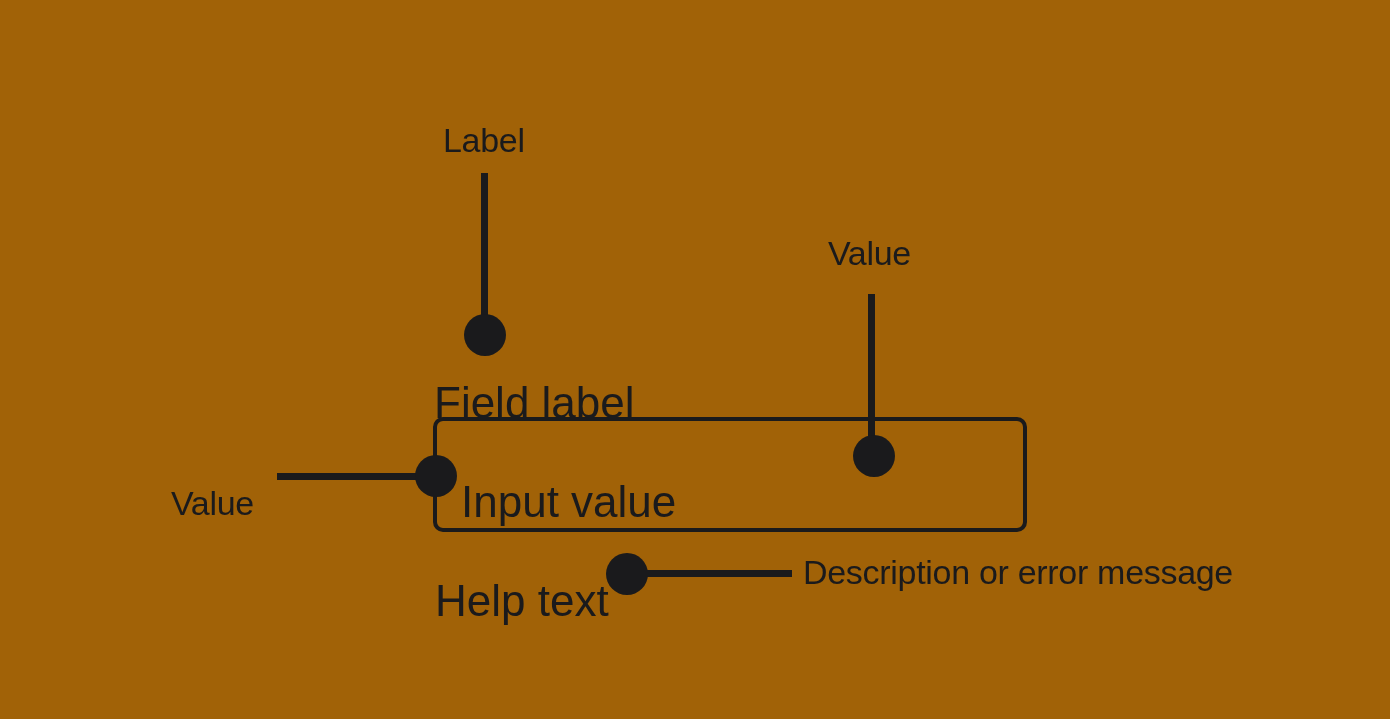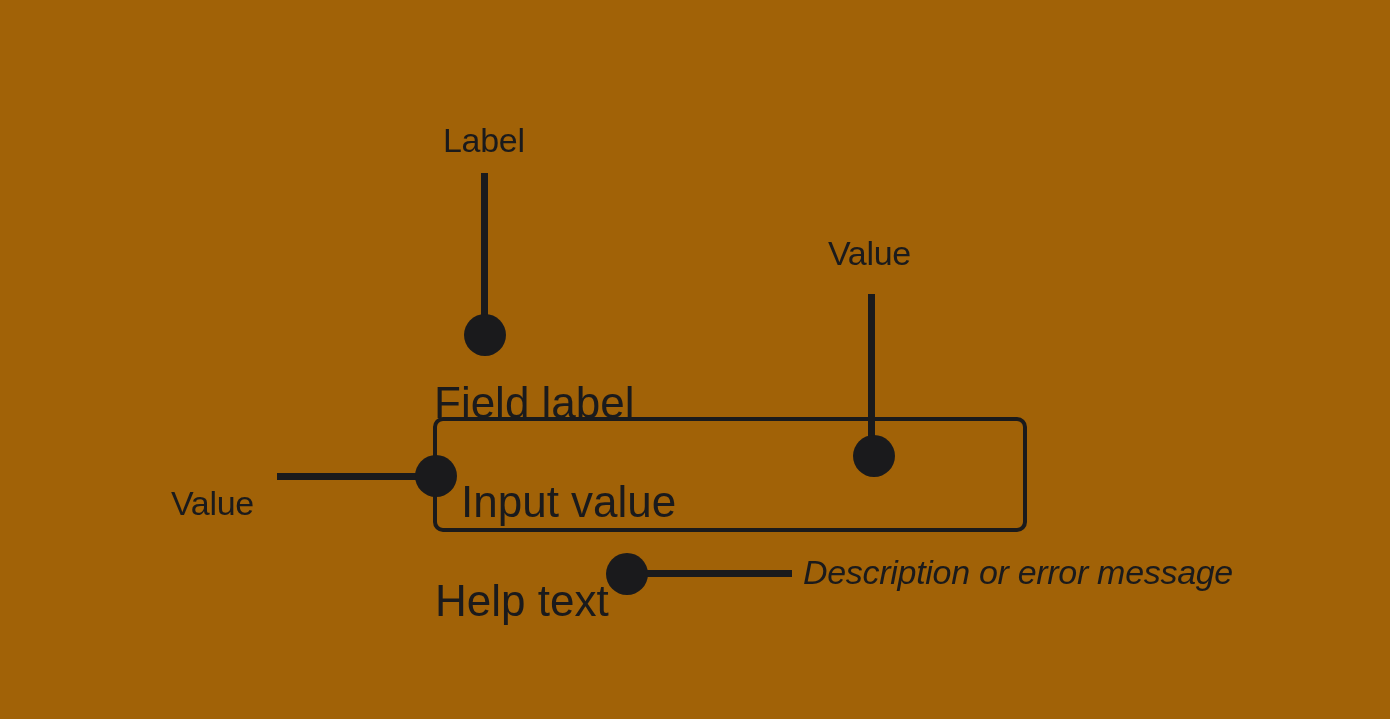--- a/index.html
+++ b/index.html
@@ -82,15 +82,15 @@
   <div class="abs dot" style="left:853px; top:435px;"></div>
 
   <div class="abs ann-text" style="left:171px; top:454px;margin-top:32px;">Value</div>
   <div class="abs line line-h" style="left:277px; top:473px; width:142px;"></div>
   <div class="abs dot" style="left:415px; top:455px;"></div>
 
   <div class="abs ui-text" style="left:435px; top:551px;">Help text</div>
 
   <div class="abs dot" style="left:606px; top:553px;"></div>
   <div class="abs line line-h" style="left:645px; top:570px; width:147px;"></div>
-  <div class="abs ann-text" style="left:803px; top:555px;font-style:italic;">Description or error message</div>
+  <div class="abs ann-text" style="left:803px; top:555px;">Description or error message</div>
 
 </div>
 
 </body></html>

